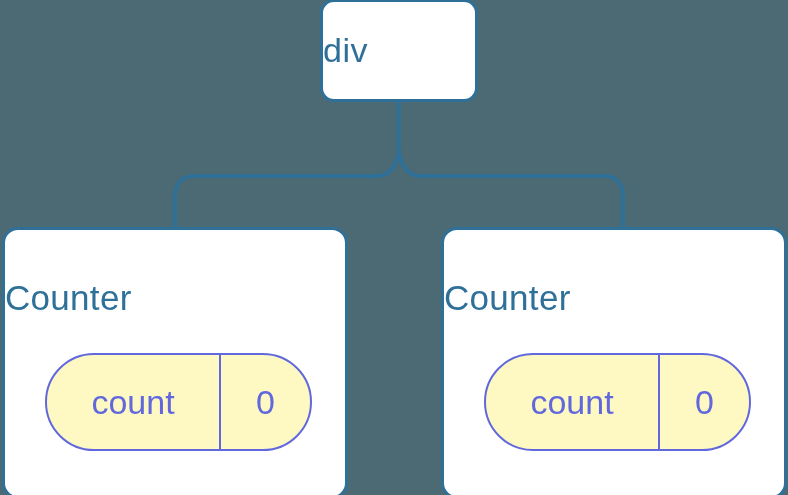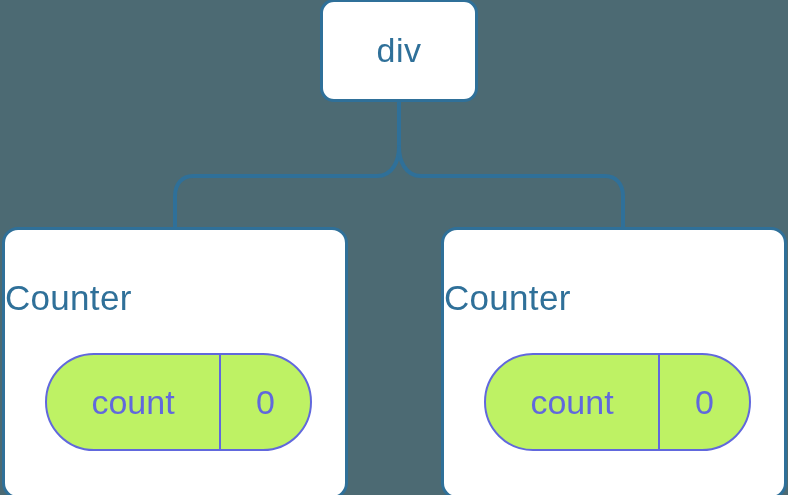--- a/index.html
+++ b/index.html
@@ -39,21 +39,20 @@
     top: -1px;
     width: 158px;
     height: 103px;
     border-radius: 14px;
   }
   #node-div .node-title {
     position: absolute;
     left: 0;
     right: 0;
     top: 29px;
-    text-align: center;
     font-size: 34px;
     color: #2f7099;
     letter-spacing: 0.5px;
   }
   .counter-node {
     top: 227px;
     height: 272px;
     border-radius: 16px;
   }
   #node-counter-left {
@@ -76,21 +75,21 @@
   }
   .state-pill {
     position: absolute;
     top: 123px;
     left: 40px;
     width: 267px;
     height: 98px;
     border: 2px solid #6168dd;
     border-radius: 49px;
     box-sizing: border-box;
-    background: #bef264;
+    background: #fef9c3;
     display: flex;
     align-items: stretch;
   }
   .pill-key {
     flex: 0 0 174px;
     display: flex;
     align-items: center;
     justify-content: center;
     font-size: 34px;
     color: #6168dd;

